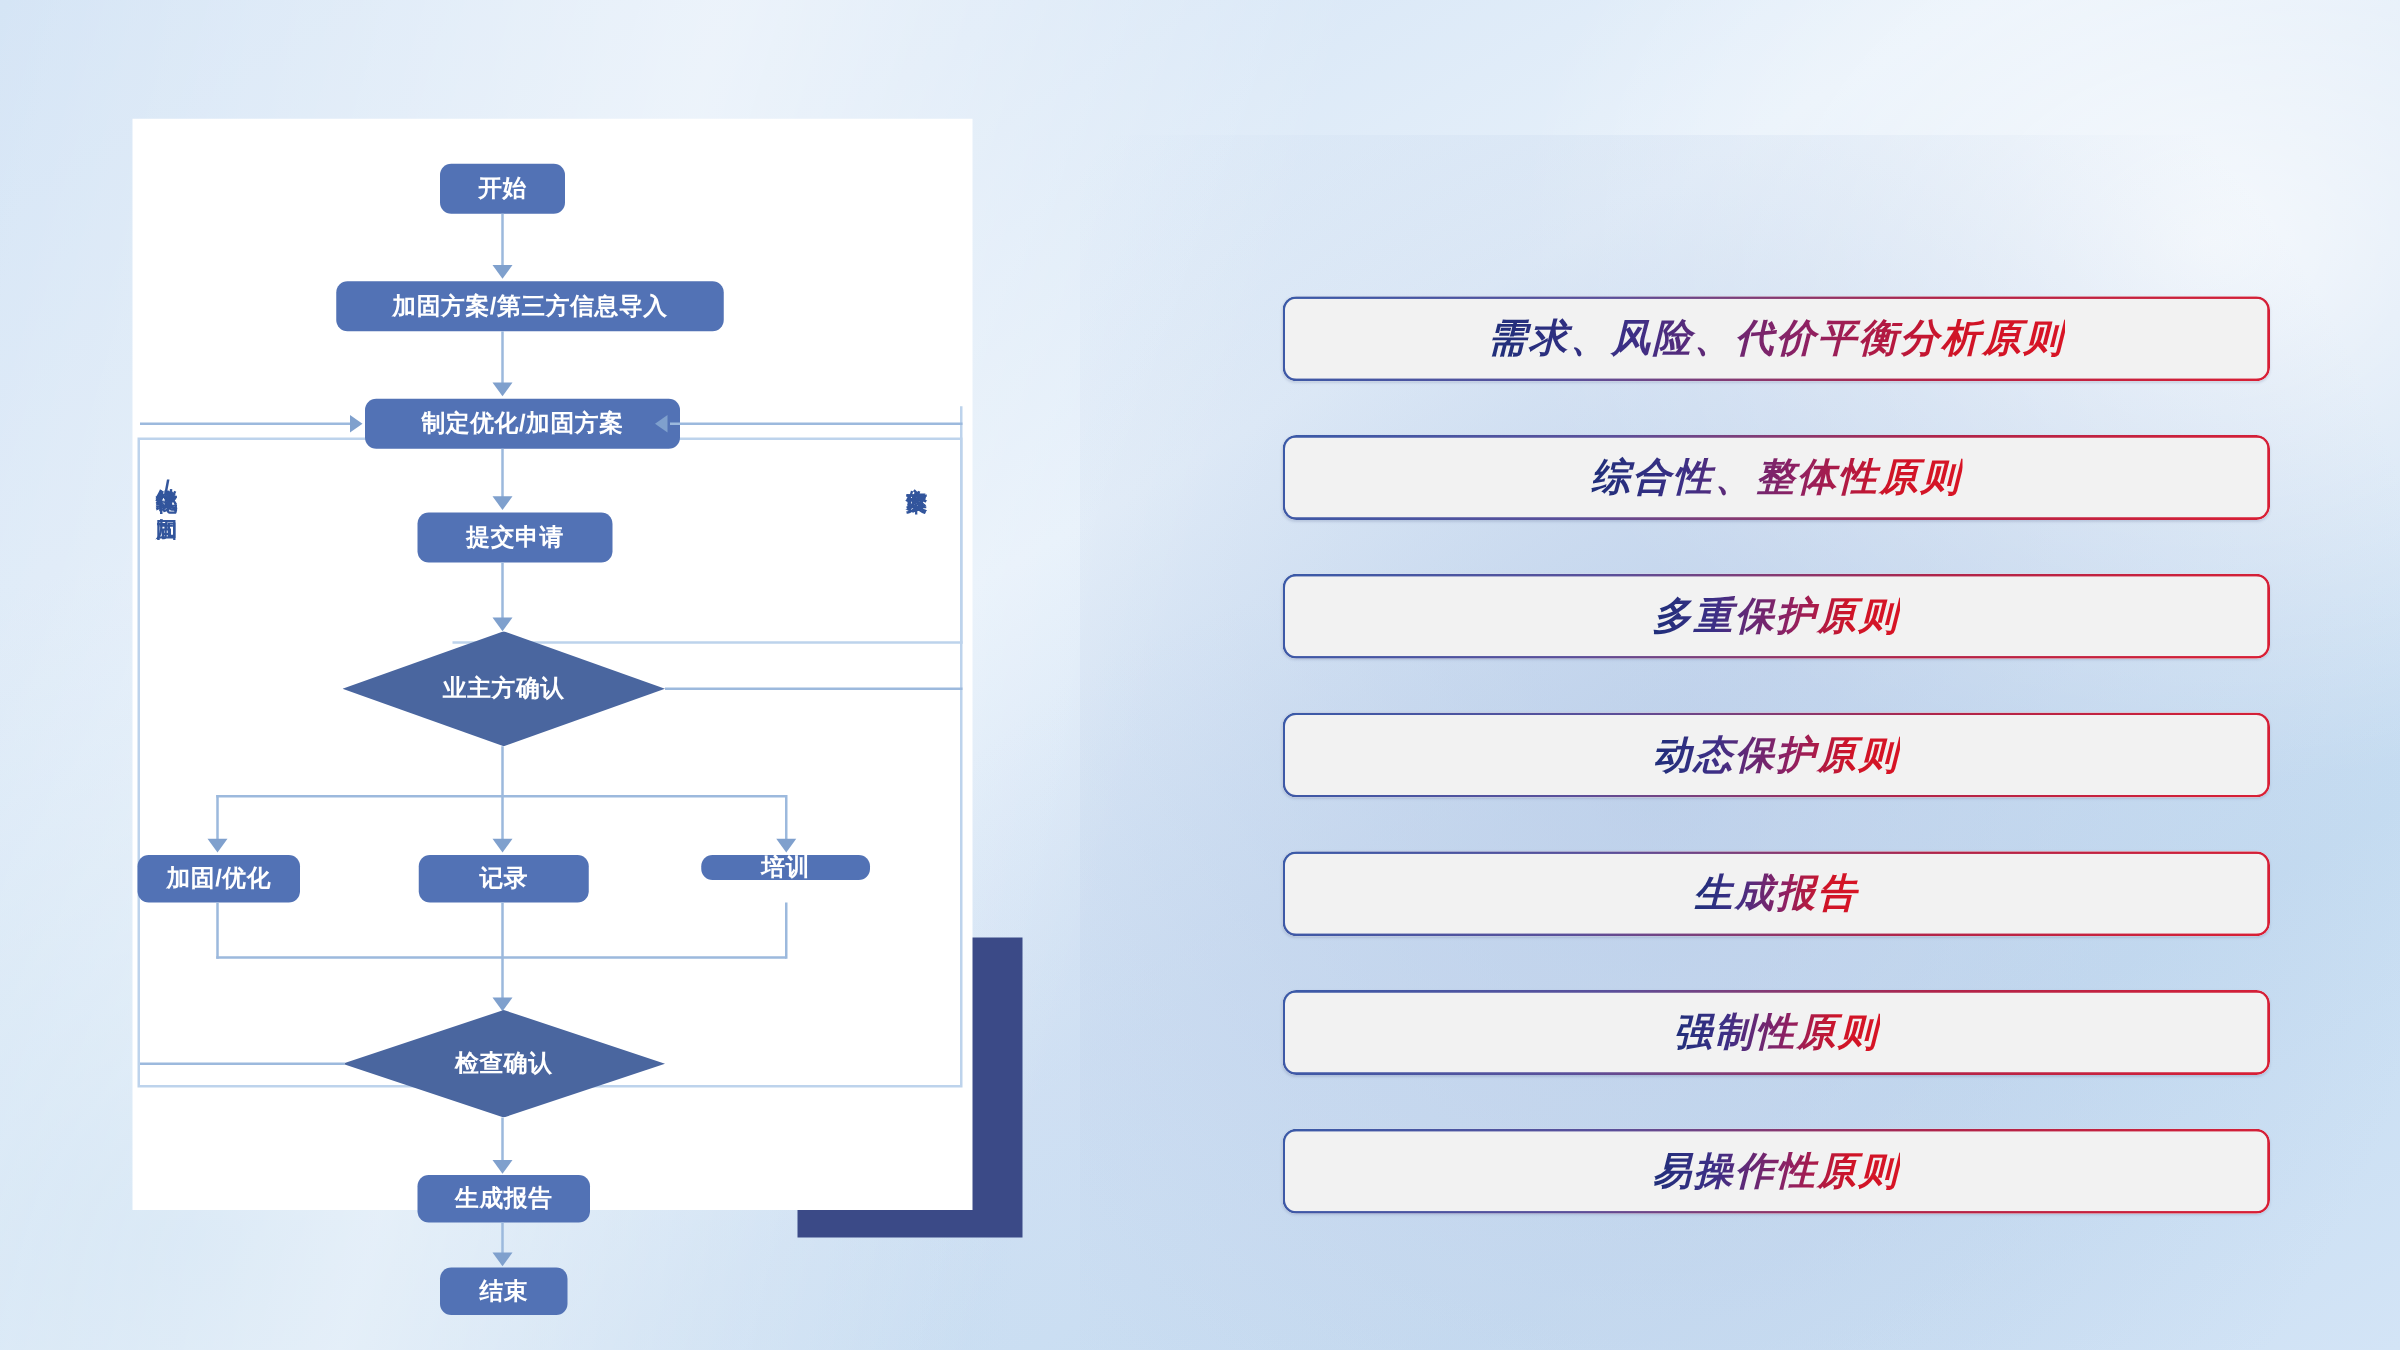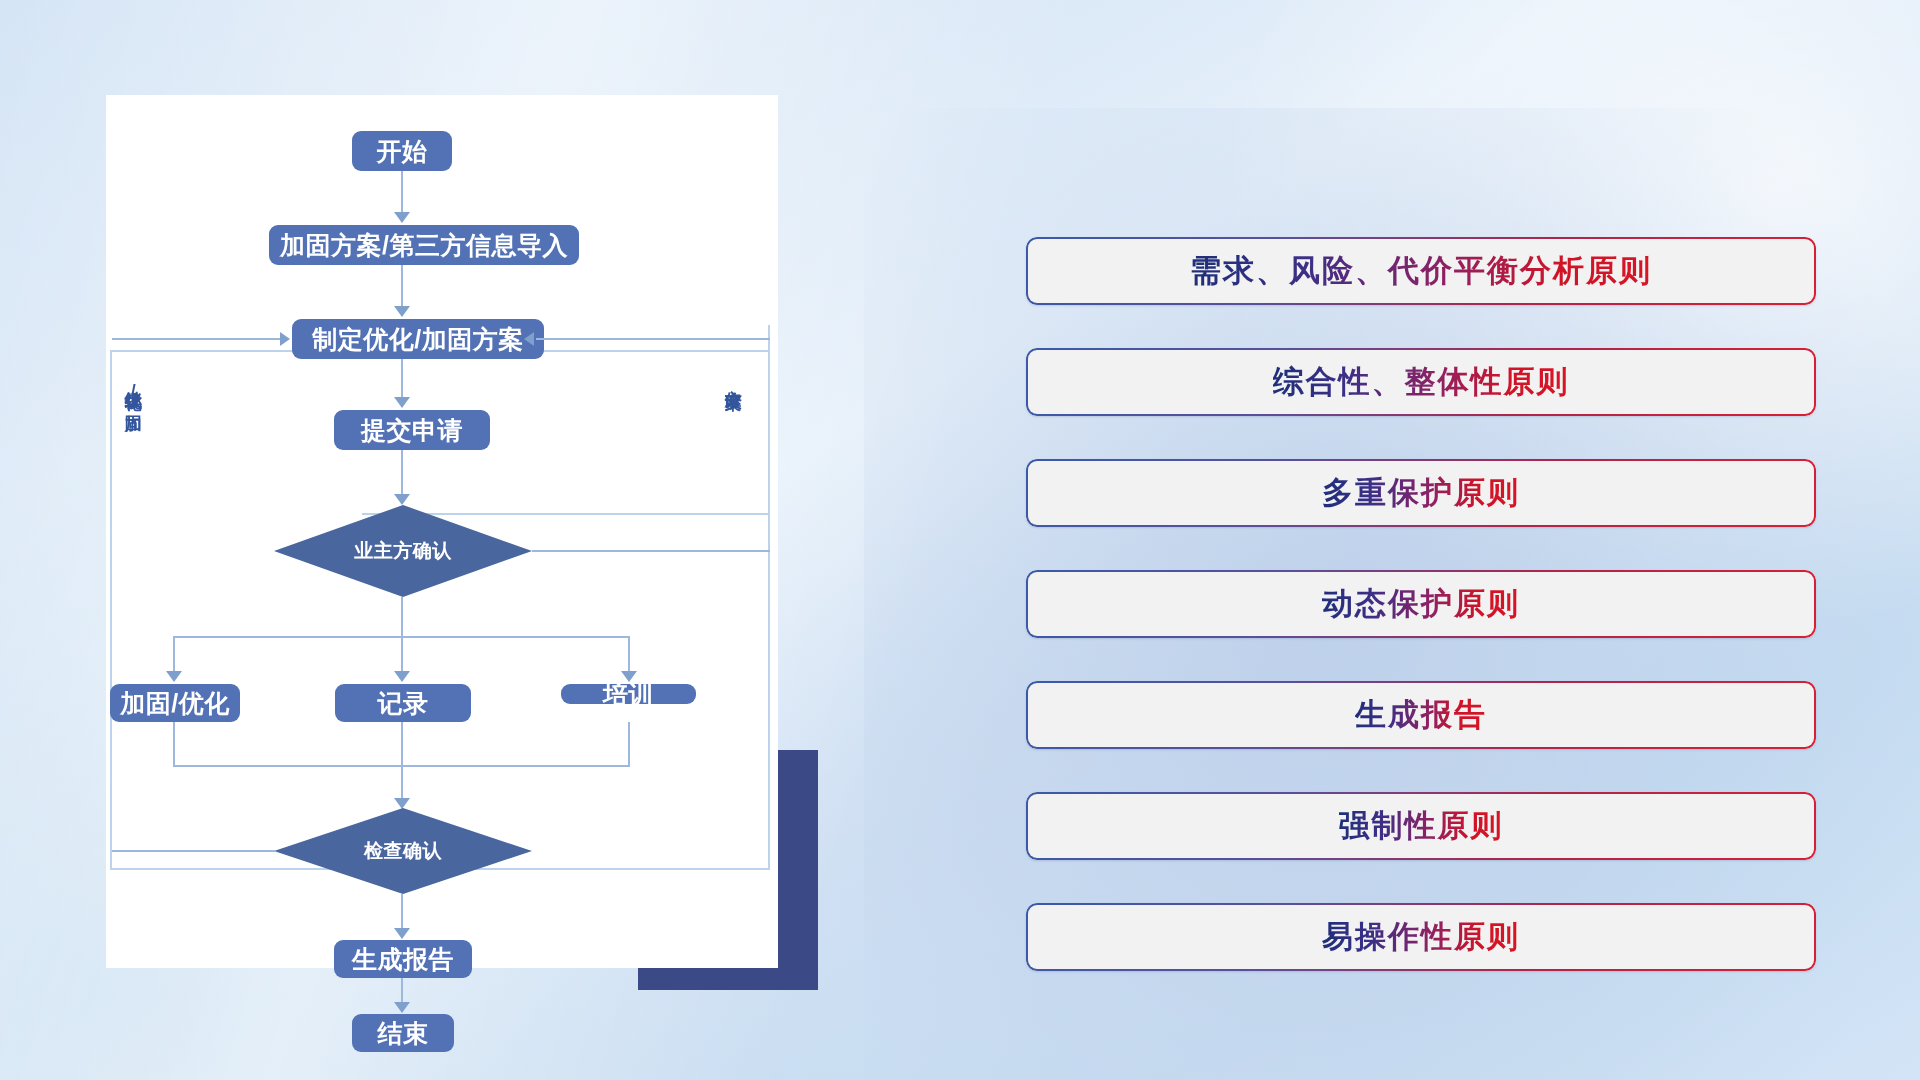--- a/index.html
+++ b/index.html
@@ -70,21 +70,21 @@
   .chart-inner { position: absolute; inset: 0; }
 
   .node {
     position: absolute;
     background: #5272b5;
     color: #ffffff;
     border-radius: 9px;
     display: flex;
     align-items: center;
     justify-content: center;
-    font-size: 25px;
+    font-size: 19px;
     font-weight: bold;
     letter-spacing: 0.5px;
     box-sizing: border-box;
     white-space: nowrap;
     line-height: 1;
   }
 
   .diamond {
     position: absolute;
     background: #4a669f;
@@ -162,20 +162,21 @@
     text-shadow: 0 1px 0 rgba(255,255,255,0.75);
     z-index: 3;
   }
 
   .principles {
     position: absolute;
     left: 1026px;
     top: 237px;
     width: 790px;
     z-index: 3;
+    font-style: italic;
   }
 
   .p-item {
     position: relative;
     height: 68px;
     margin-bottom: 43px;
     border-radius: 11px;
     background: #f2f2f2;
     box-sizing: border-box;
     display: flex;

